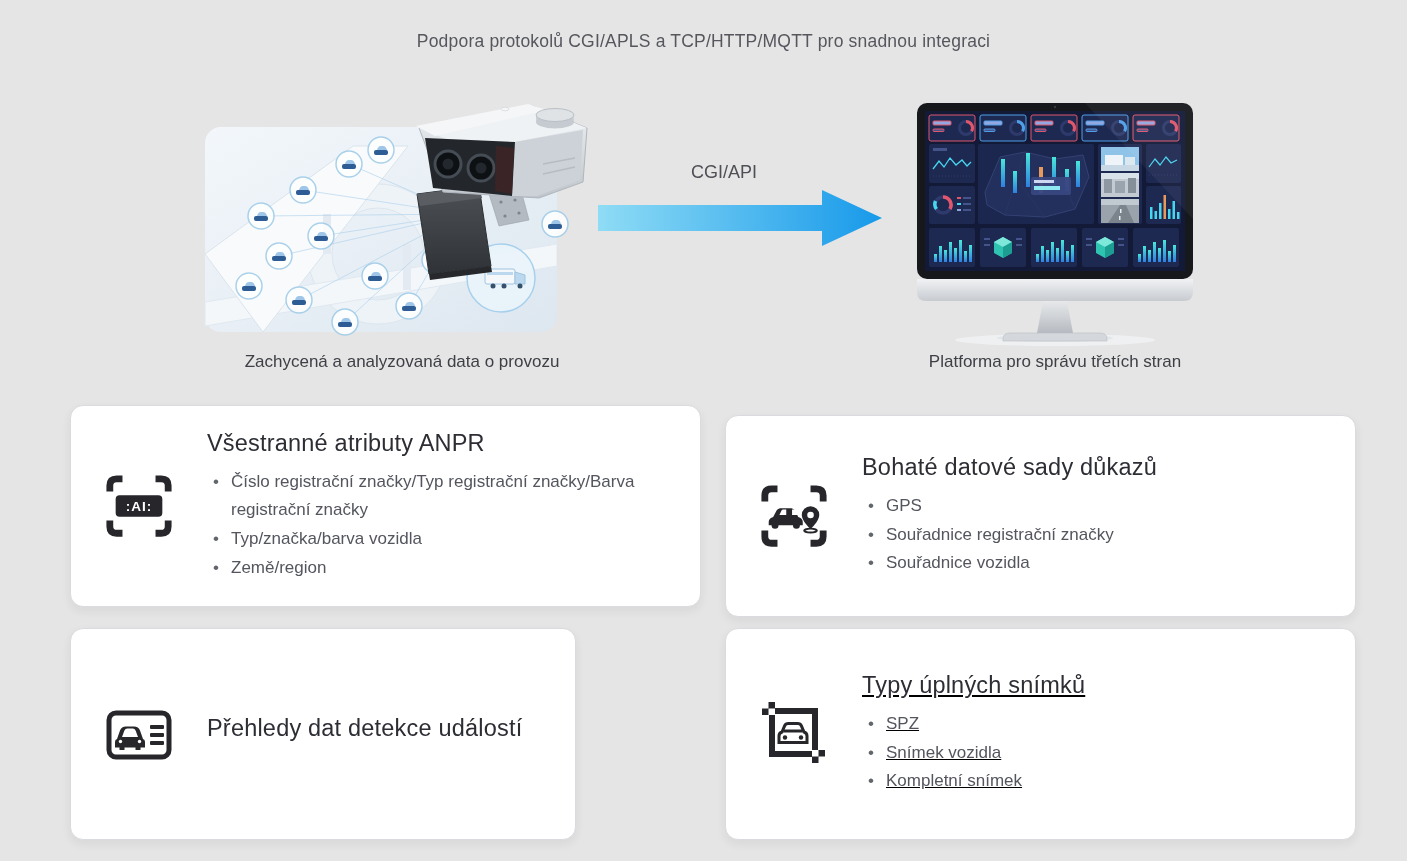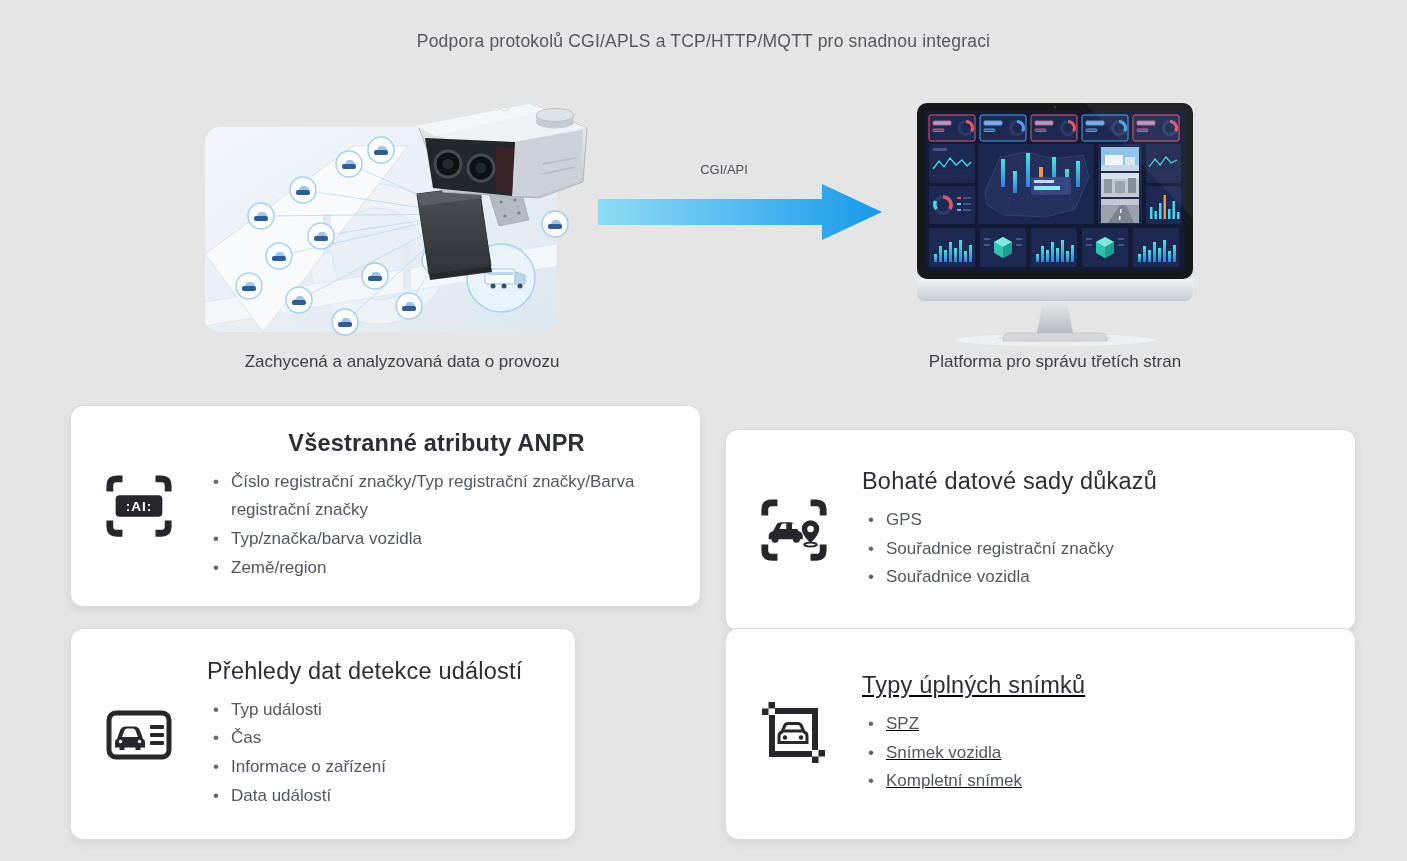--- a/index.html
+++ b/index.html
@@ -15,42 +15,42 @@
   }
   
   .fig-left  { position:absolute; left:203px; top:94px;  width:398px; height:252px; }
   .fig-right { position:absolute; left:905px; top:97px;  width:300px; height:250px; }
   .caption {
     position:absolute; top:352px; font-size:17px; color:#3e4046; text-align:center;
   }
   .caption-left  { left:203px; width:398px; }
   .caption-right { left:880px; width:350px; }
   .flow { position:absolute; left:598px; top:162px; width:288px; }
-  .flow-label { width:252px; text-align:center; font-size:13px; color:#4e5056; }
+  .flow-label { width:252px; text-align:center; font-size:18px; color:#4e5056; }
   .flow-label.top { margin-bottom:6px; }
   .flow-label.bottom { margin-top:6px; }
   
   .card {
     position:absolute; background:#fff; border:1px solid #d9dbde; border-radius:13px;
     box-shadow:0 4px 10px rgba(40,44,52,.07);
     display:flex; align-items:center;
   }
   .card-1 { left:70px;  top:405px; width:631px; height:202px; }
-  .card-2 { left:725px; top:429px; width:631px; height:202px; }
+  .card-2 { left:725px; top:415px; width:631px; height:202px; }
   .card-3 { left:70px;  top:628px; width:506px; height:212px; }
   .card-4 { left:725px; top:628px; width:631px; height:212px;text-decoration:underline; }
   .card-icon {
     flex:0 0 136px; display:flex; align-items:center; justify-content:center;
   }
   .card-content { flex:1; padding-right:34px; }
   .card-title {
     font-size:23.5px; font-weight:500; color:#2c2e34; letter-spacing:.2px;
     margin-bottom:11px;
   }
-  .card-title.centered { text-align:center;font-weight:bold; }
+  .card-title.centered { text-align:left; }
   .card ul { list-style:none; }
   .card li {
     position:relative; font-size:17px; color:#54565e; line-height:1.68;
     padding-left:24px;
   }
   .card li::before {
     content:"•"; position:absolute; left:6px; top:0; color:#63656c;
   }
 </style>
 </head>
@@ -372,26 +372,20 @@
           <circle cx="5.5" cy="21.5" r="1.7" fill="#ffffff"></circle>
             <circle cx="24.5" cy="21.5" r="1.7" fill="#ffffff"></circle>
         </g>
         <rect x="50" y="27" width="14" height="4" rx="1" fill="#26262b"></rect>
         <rect x="50" y="35" width="14" height="4" rx="1" fill="#26262b"></rect>
         <rect x="50" y="43" width="14" height="4" rx="1" fill="#26262b"></rect>
       </svg>
     </div>
     <div class="card-content">
       <div class="card-title">Přehledy dat detekce událostí</div>
-      <ul>
-        <li>Typ události</li>
-        <li>Čas</li>
-        <li>Informace o zařízení</li>
-        <li>Data událostí</li>
-      </ul>
     </div>
   </div>
 
   <div class="card card-4">
     <div class="card-icon">
       <svg width="78" height="74" viewBox="0 0 78 74">
         <rect x="17" y="14" width="43" height="43" fill="none" stroke="#26262b" stroke-width="6"></rect>
         <g>
           <rect x="7" y="5" width="13" height="13" fill="#26262b"></rect>
           <rect x="7" y="5" width="6.5" height="6.5" fill="#ffffff"></rect>

